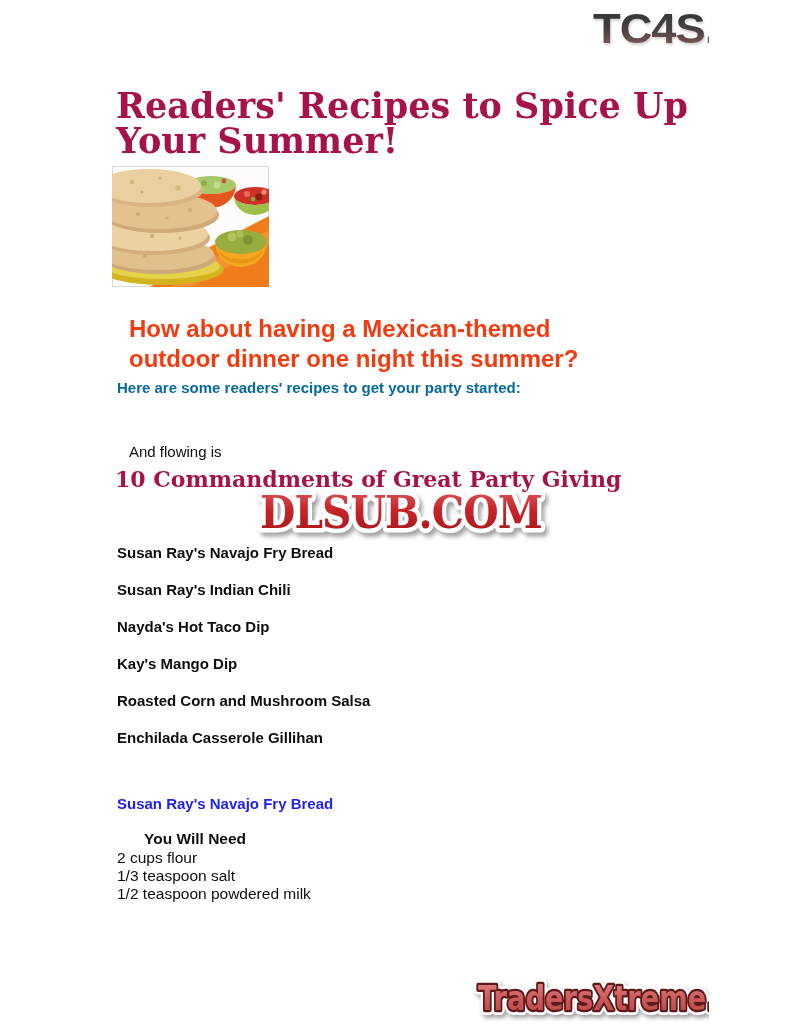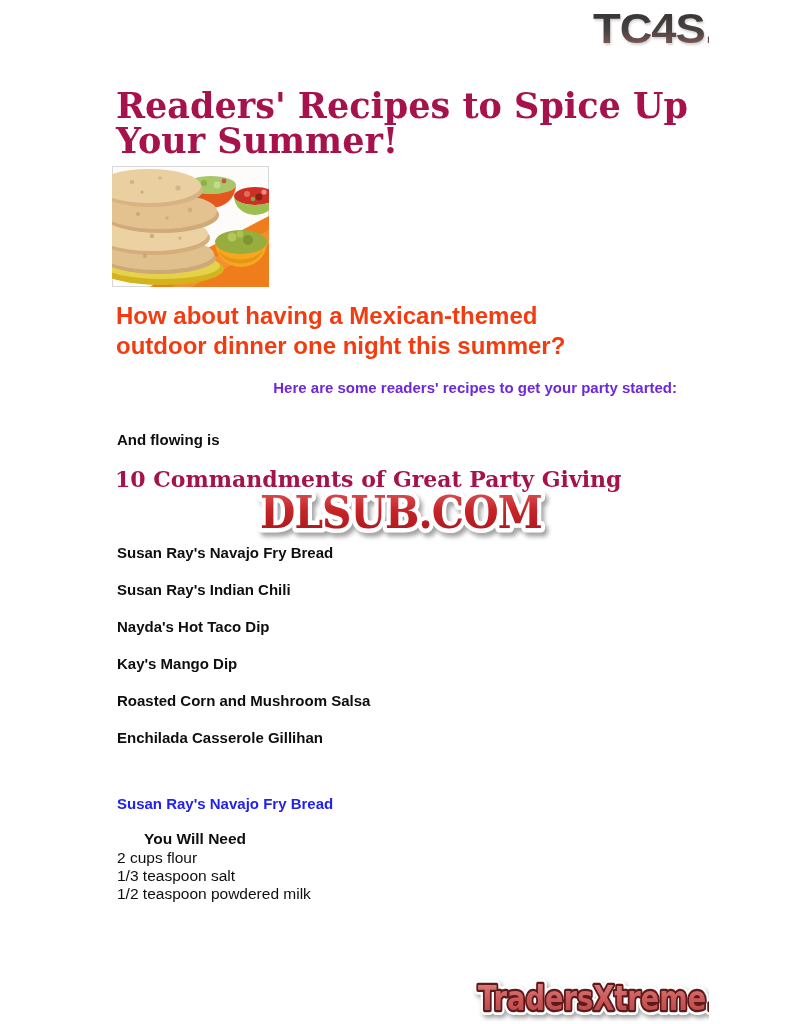--- a/index.html
+++ b/index.html
@@ -19,30 +19,30 @@
   .page-title{
     position:absolute;left:116px;top:88px;width:575px;margin:0;
     font-family:"DejaVu Serif",serif;font-weight:bold;
     font-size:35px;line-height:35px;color:#a6134c;
   }
   
   .hero{position:absolute;left:112px;top:166px;width:157px;height:121px;}
   .hero svg{display:block;}
   
   .intro-heading{
-    position:absolute;left:116px;top:301px;width:500px;margin:0;
+    position:absolute;left:116px;top:301px;width:500px;margin:13px;
     font-weight:bold;font-size:24px;line-height:30px;color:#f23c10;
   }
   .intro-text{
     position:absolute;left:117px;top:378px;width:560px;margin:0;
-    font-weight:bold;font-size:15px;line-height:19px;color:#6d28d9;text-align:right;
+    font-weight:bold;font-size:15px;line-height:19px;color:#0369a1;
   }
   .lead-in{
-    position:absolute;left:117px;top:430px;width:400px;margin:0;
-    font-weight:bold;font-size:15px;line-height:19px;color:#0e0e0e;
+    position:absolute;left:117px;top:430px;width:400px;margin:12px;
+    font-weight:normal;font-size:15px;line-height:19px;color:#0e0e0e;
   }
   .section-heading{
     position:absolute;left:115px;top:463px;width:600px;margin:0;
     font-family:"DejaVu Serif",serif;font-weight:bold;
     font-size:22px;line-height:33px;color:#a6134c;white-space:nowrap;
   }
   
   .watermark{position:absolute;left:248px;top:485px;width:306px;height:58px;
              filter:drop-shadow(3px 4px 2px rgba(90,90,90,0.55));}
   .watermark text{font-family:"DejaVu Serif",serif;font-weight:bold;font-size:44px;letter-spacing:-1px;}

